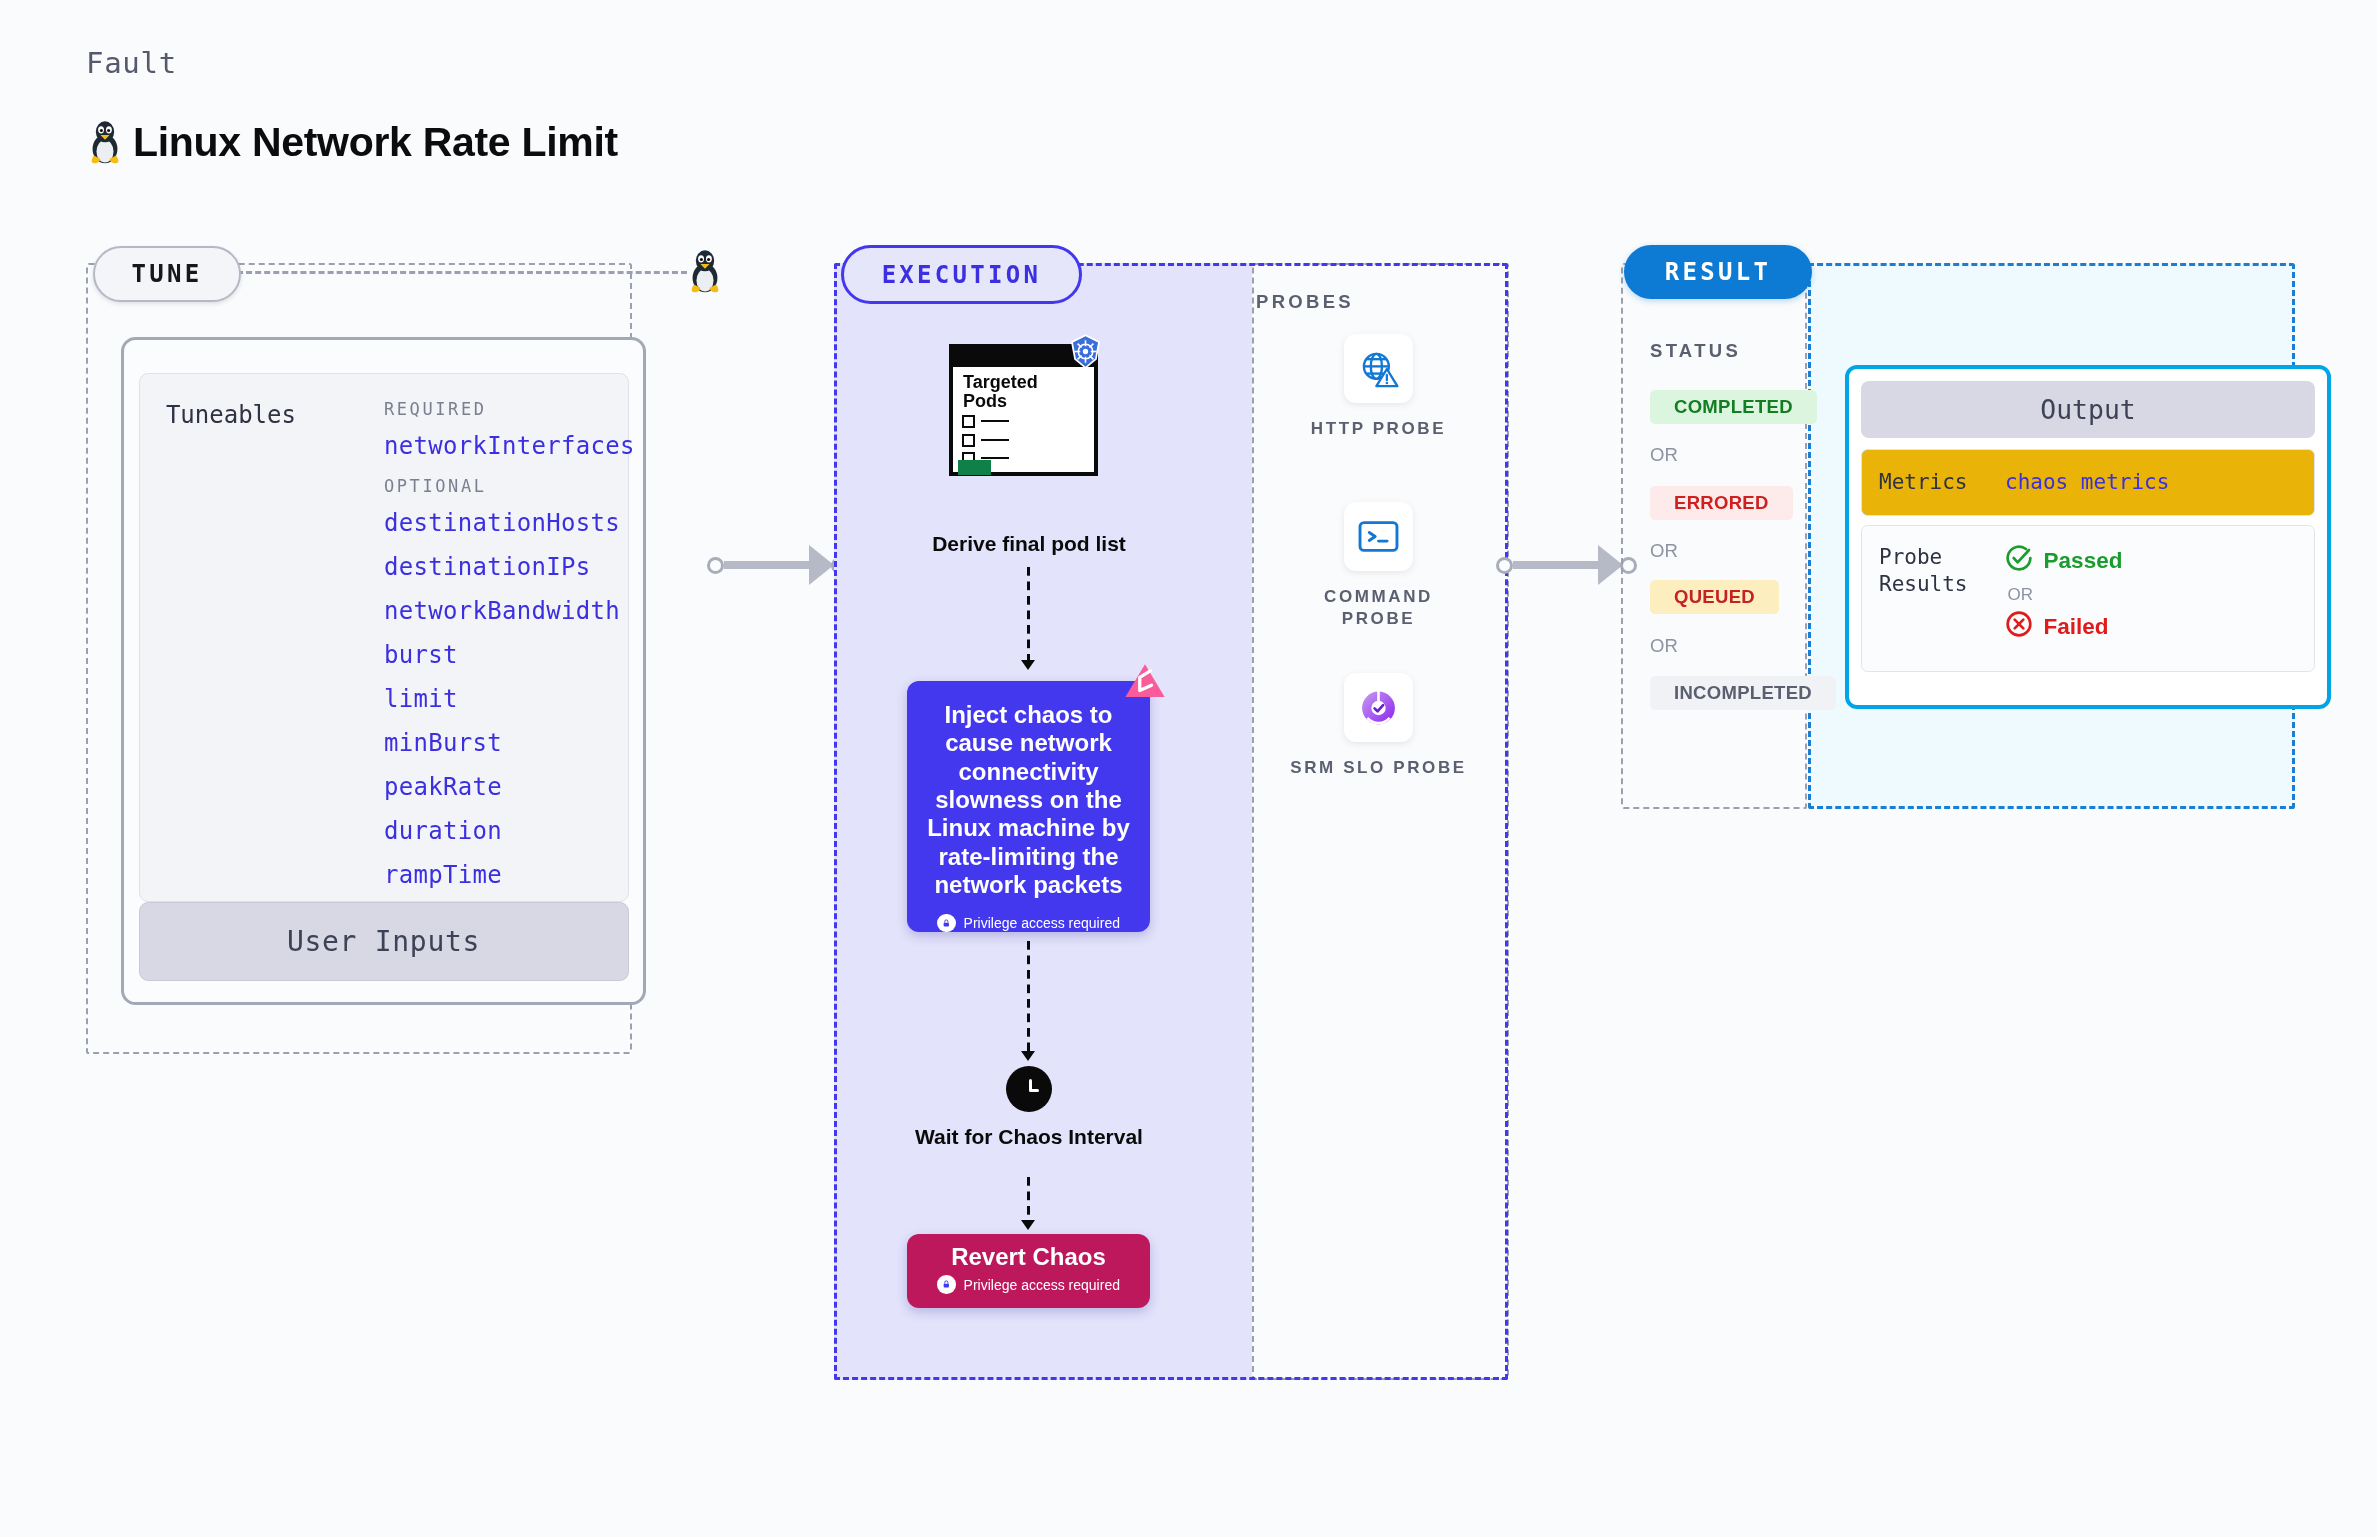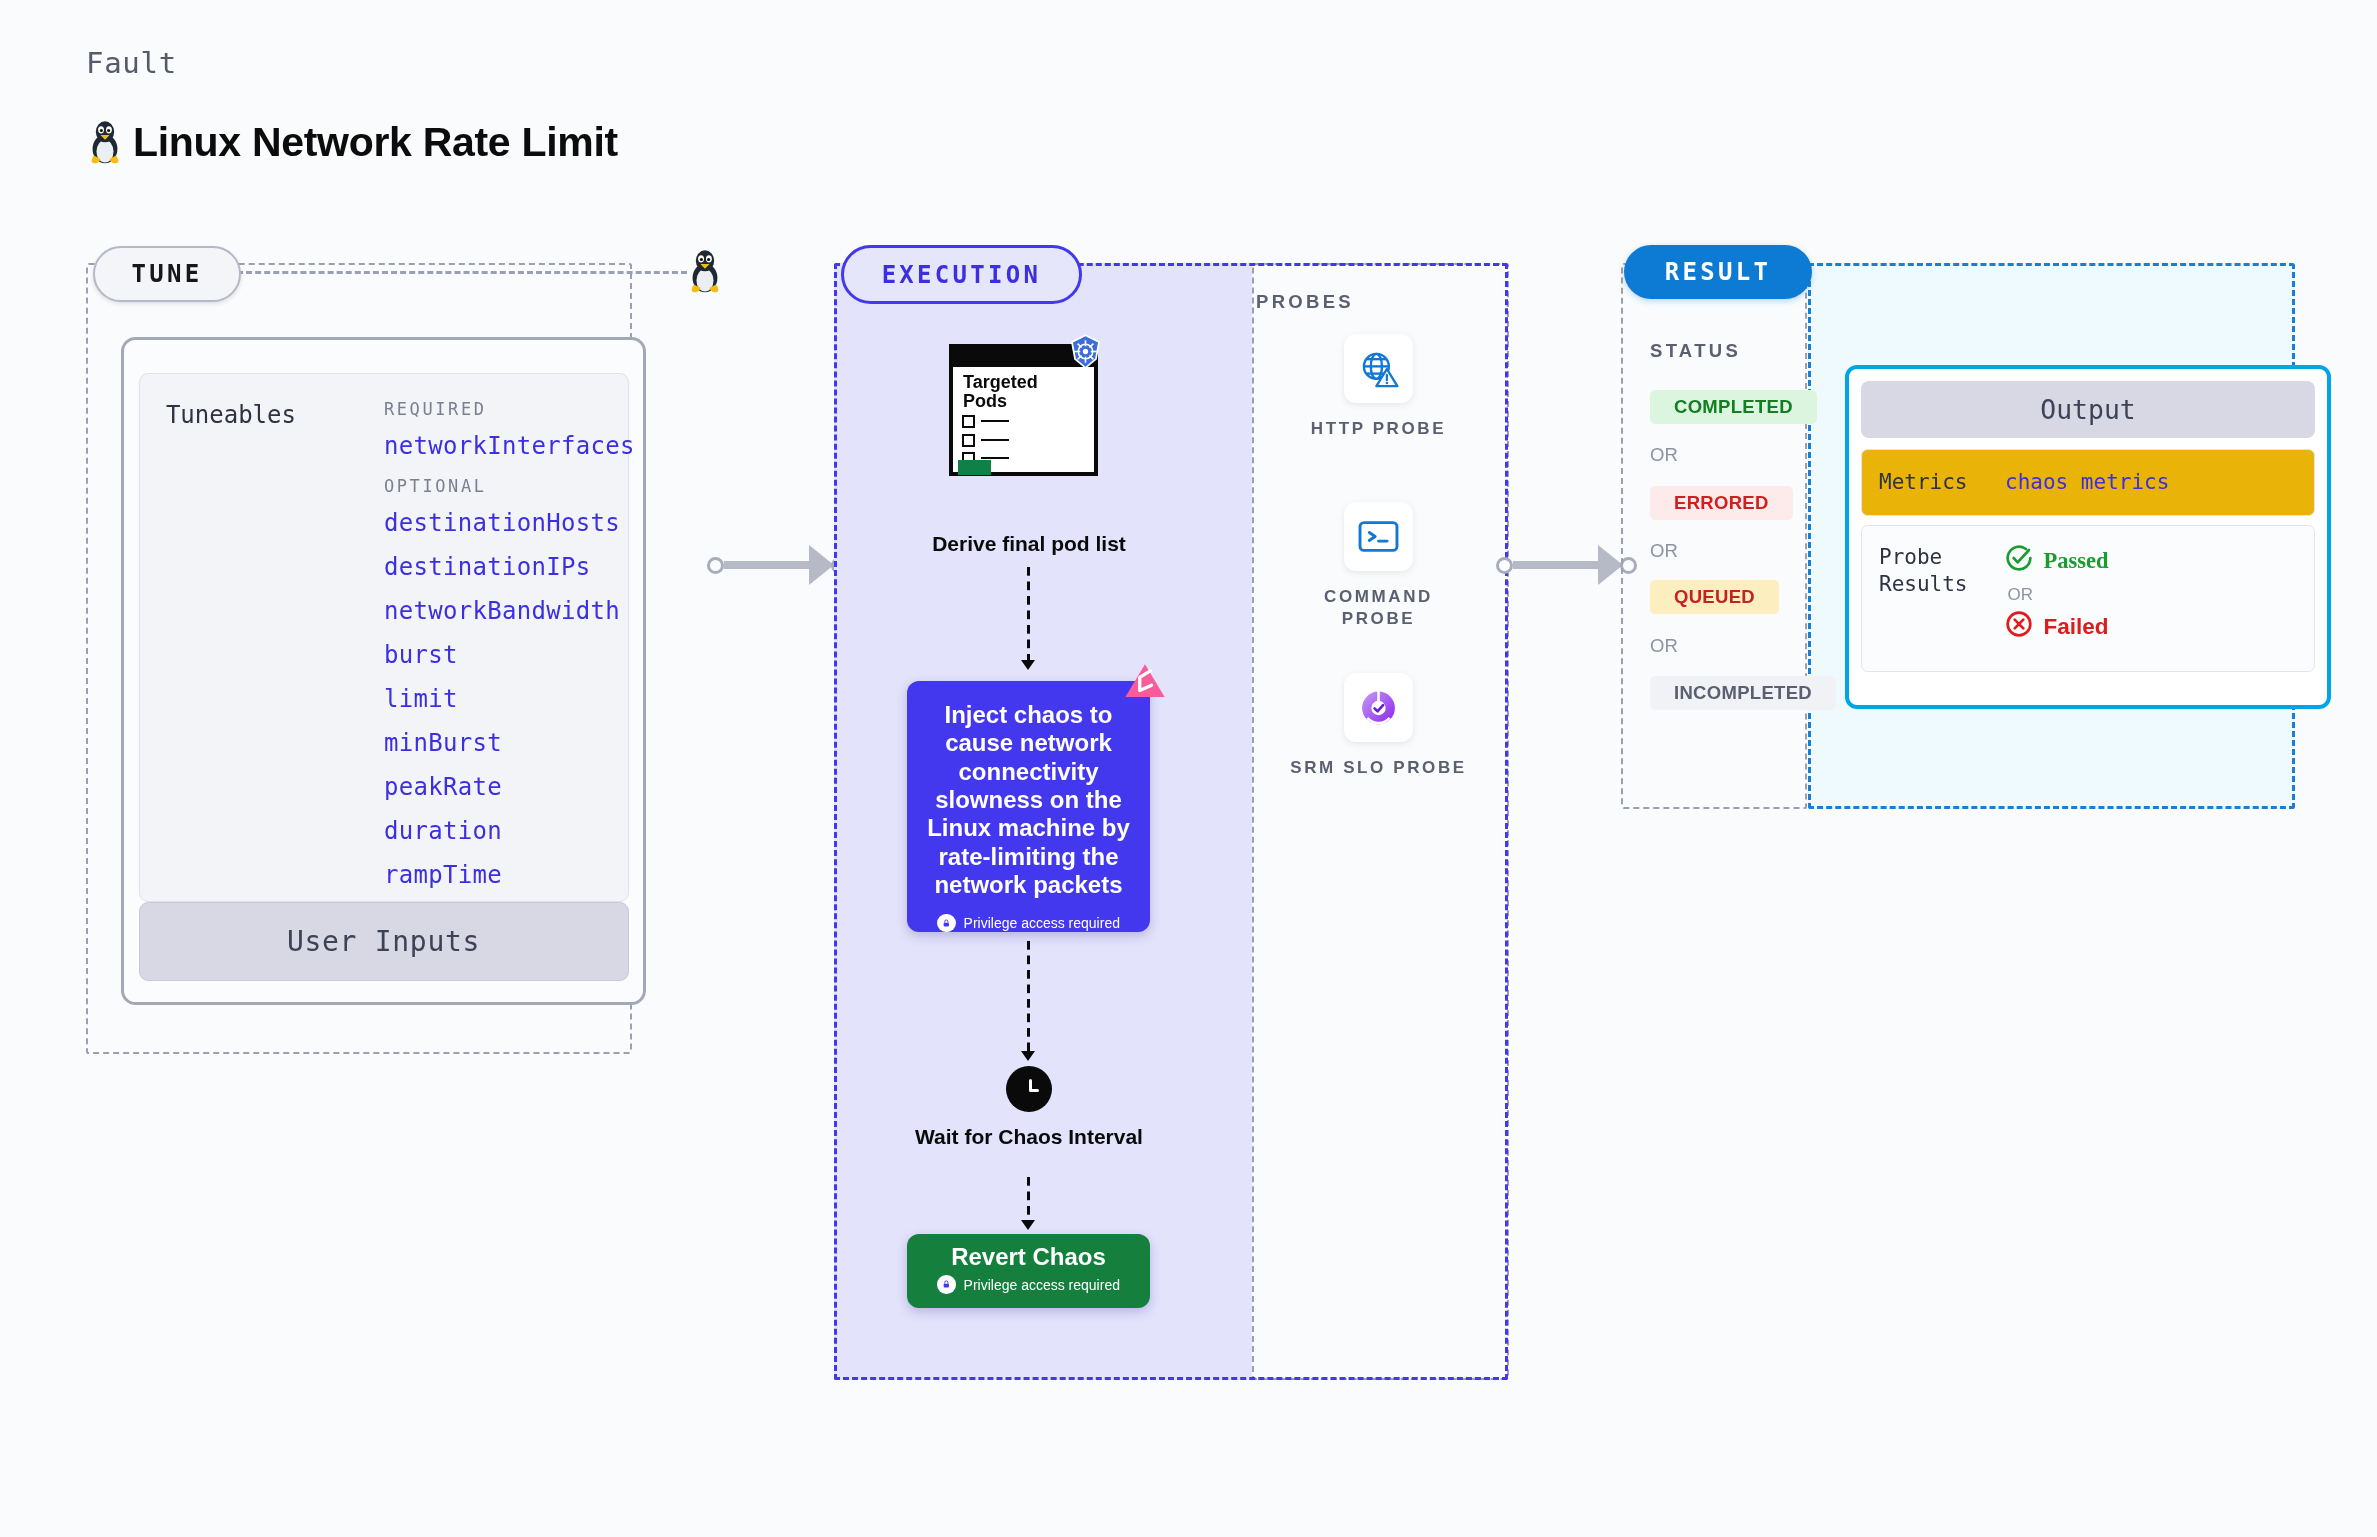--- a/index.html
+++ b/index.html
@@ -349,21 +349,21 @@
     font-weight: 700;
     line-height: 1.2;
     color: #0a0a0a;
   }
   #revert-box {
     position: absolute;
     left: 907px;
     top: 1234px;
     width: 243px;
     height: 74px;
-    background: #15803d;
+    background: #be185d;
     border-radius: 12px;
     box-sizing: border-box;
     padding-top: 9.3px;
     color: #ffffff;
     box-shadow: 0 4px 10.6px rgba(50,45,160,0.25);
   }
   #revert-title {
     font-size: 24px;
     font-weight: 700;
     text-align: center;
@@ -796,21 +796,21 @@
   <div id="probe-results-row">
     <span class="ocell-label">Probe Results</span>
     <span style="display:flex; flex-direction:column;">
       <span class="pr-line">
         <span>
           <svg width="28" height="28" viewBox="0 0 42 42">
             <path d="M38 21 a17 17 0 1 1 -6.5 -13.4" stroke="#1a9c2e" stroke-width="4" fill="none" stroke-linecap="round"></path>
             <path d="M13 21 L19 27.5 L36 9" stroke="#1a9c2e" stroke-width="4" fill="none" stroke-linecap="round" stroke-linejoin="round"></path>
           </svg>
         </span>
-        <span style="color:#1a9c2e;font-family:Liberation Serif, serif;">Passed</span>
+        <span style="color:#1a9c2e;">Passed</span>
       </span>
       <span class="pr-or">OR</span>
       <span class="pr-line">
         <span>
           <svg width="28" height="28" viewBox="0 0 42 42">
             <circle cx="21" cy="21" r="17" stroke="#e01b1b" stroke-width="4" fill="none"></circle>
             <path d="M14.5 14.5 L27.5 27.5 M27.5 14.5 L14.5 27.5" stroke="#e01b1b" stroke-width="4" stroke-linecap="round"></path>
           </svg>
         </span>
         <span style="color:#e01b1b;">Failed</span>

